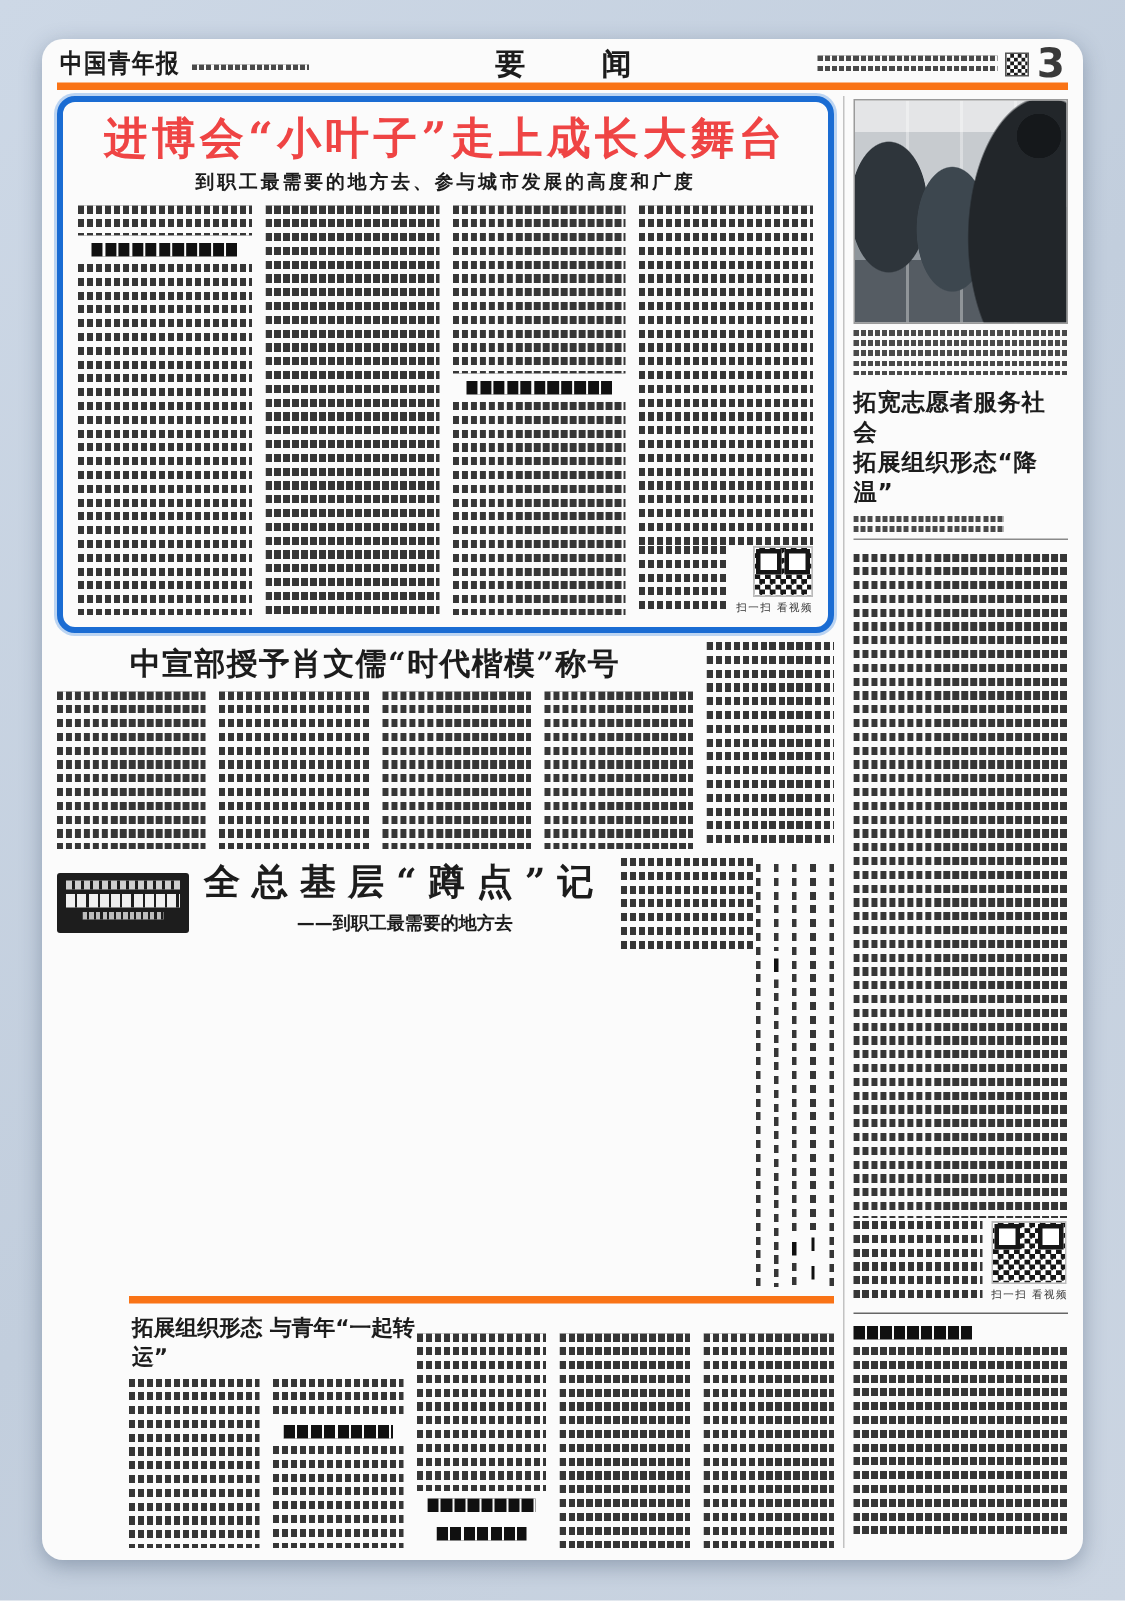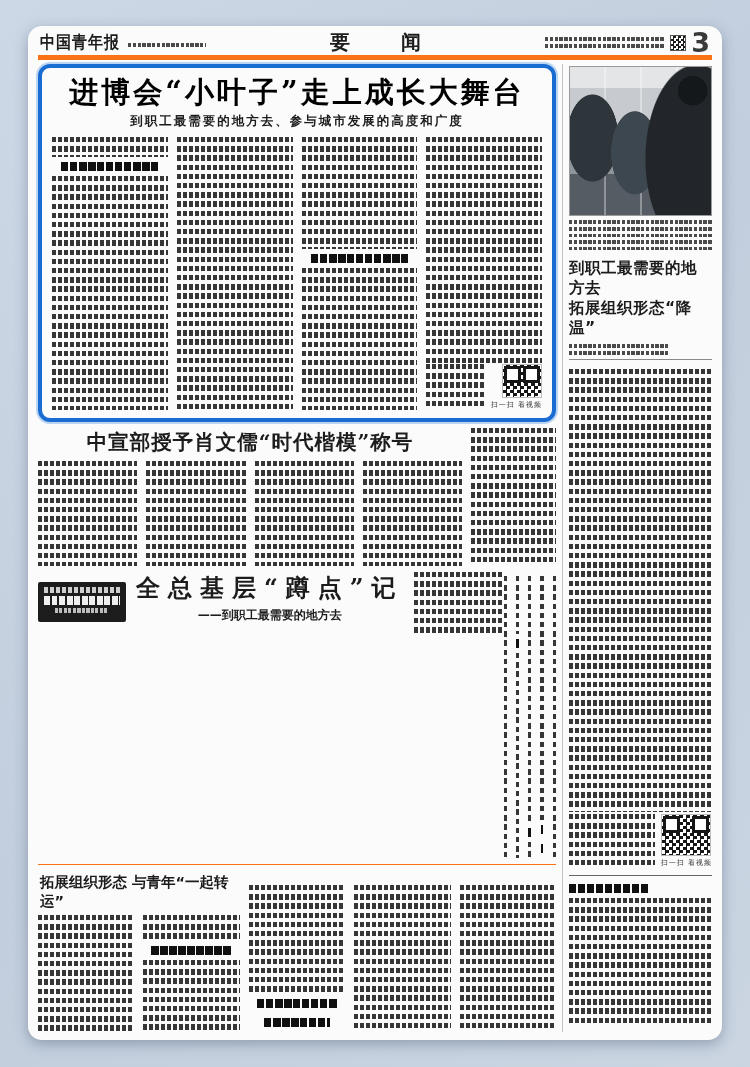--- a/index.html
+++ b/index.html
@@ -60,21 +60,21 @@
   
   .featured{
     margin-top:4px;height:358px;
     border:4px solid var(--accent);border-radius:12px;
     box-shadow:0 0 0 2px rgba(70,140,225,.35);
     padding:6px 10px 8px 10px;
     display:flex;flex-direction:column;background:var(--paper);
   }
   .feat-h1{
     text-align:center;font-family:"DejaVu Serif",serif;font-weight:bold;
-    font-size:29px;letter-spacing:3px;line-height:1.25;color:#000000;
+    font-size:29px;letter-spacing:3px;line-height:1.25;color:#ef4444;
   }
   .feat-sub{text-align:center;font-weight:bold;font-size:12.5px;letter-spacing:2px;margin:3px 0 7px 0;}
   .cols{flex:1;display:flex;gap:9px;min-height:0;}
   .col{flex:1;display:flex;flex-direction:column;min-width:0;}
   .label-box{background:#0d0d0d;padding:3px 4px 4px 4px;margin-bottom:5px;}
   .label-top{height:5px;margin-bottom:3px;
     background-image:repeating-linear-gradient(90deg,transparent 0 3px,#0d0d0d 3px 4.6px),linear-gradient(#d8d8d8,#d8d8d8);}
   .label-txt{color:#fff;font-size:8.5px;font-weight:bold;text-align:center;letter-spacing:1px;white-space:nowrap;overflow:hidden;}
   .byline{height:14px;width:85%;margin-bottom:4px;}
   .thin-rule{border-top:1px solid #8a8a8a;margin:2px 0 4px 0;}
@@ -90,21 +90,21 @@
   .banner{width:88px;height:40px;background:#1d1d1d;margin-top:10px;padding:5px 6px;display:flex;flex-direction:column;gap:3px;border-radius:2px;}
   .banner .b1{height:6px;background-image:repeating-linear-gradient(90deg,transparent 0 4px,#1d1d1d 4px 6px),linear-gradient(#cfcfcf,#cfcfcf);}
   .banner .b2{height:9px;background-image:repeating-linear-gradient(90deg,transparent 0 6px,#1d1d1d 6px 7.5px),linear-gradient(#efefef,#efefef);}
   .banner .b3{height:5px;width:70%;margin:0 auto;background-image:repeating-linear-gradient(90deg,transparent 0 3px,#1d1d1d 3px 4.5px),linear-gradient(#bdbdbd,#bdbdbd);}
   .art3-title{flex:1;text-align:center;}
   .art3-title h2{font-family:"DejaVu Serif",serif;font-weight:bold;font-size:24px;letter-spacing:8px;}
   .art3-title .sub{font-weight:bold;font-size:12px;margin-top:3px;}
   .art3-sidecol{width:90px;}
   .art3-cols{flex:1;display:flex;gap:9px;margin-top:4px;min-height:0;}
   
-  .art4{margin-top:6px;border-top:1px solid #f97316;padding-top:20px;height:168px;position:relative;}
+  .art4{margin-top:6px;border-top:5px solid #f97316;padding-top:20px;height:168px;position:relative;margin-left:48px;}
   .art4 h2{position:absolute;top:8px;left:2px;width:212px;font-weight:bold;font-size:14.5px;line-height:1.3;}
   .art4-cols{display:flex;gap:9px;height:100%;}
   .art4-cols .pad{padding-top:30px;}
   
   .photo{
     height:150px;border:1px solid #9a9a9a;position:relative;overflow:hidden;
     background:
       radial-gradient(circle 15px at 87% 16%,#15181b 0 98%,transparent 100%),
       radial-gradient(ellipse 52px 95px at 90% 62%,#22262a 0 98%,transparent 100%),
       radial-gradient(ellipse 24px 42px at 46% 58%,#3d474f 0 98%,transparent 100%),
@@ -257,21 +257,21 @@
       </div>
 
     </div>
 
     <div class="vrule"></div>
 
     <div class="rail">
       <div class="photo"></div>
       <div class="photo-cap simfine"></div>
       <div class="rail-h3">
-        <div>到职工最需要的地方去</div>
+        <div>拓宽志愿者服务社会</div>
         <div>拓展组织形态“降温”</div>
       </div>
       <div class="rail-byline simfine"></div>
       <div class="thin-rule"></div>
       <div class="rail-body simtxt"></div>
       <div class="rail-qr-row">
         <div class="simtxt"></div>
         <div style="display:flex;flex-direction:column">
           <div class="qr"></div>
           <div class="qr-cap">扫一扫 看视频</div>

